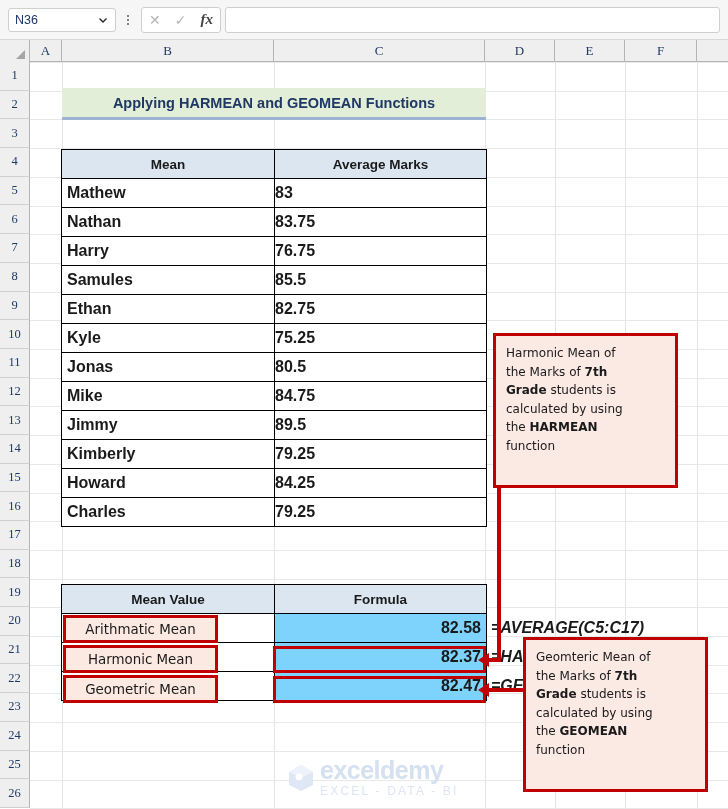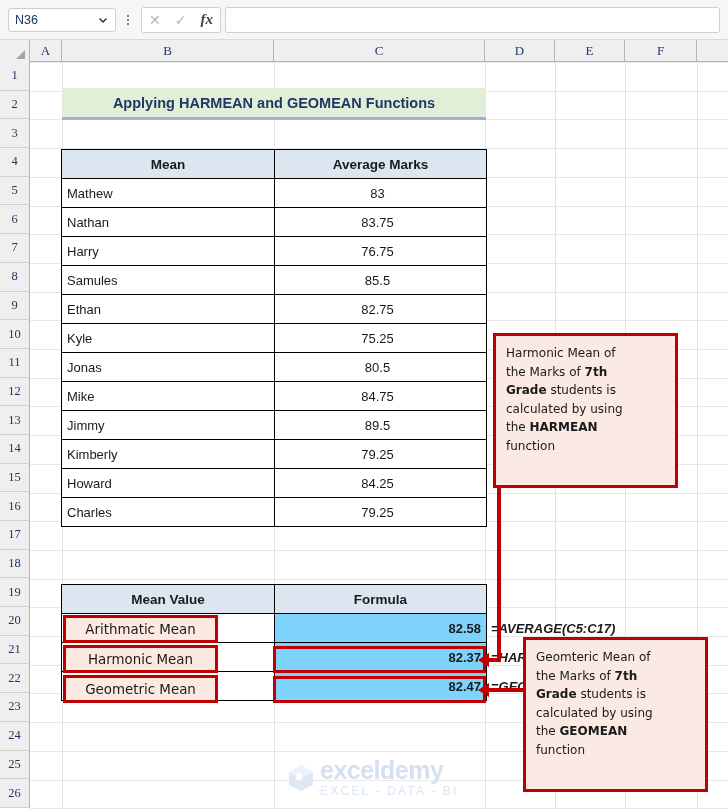--- a/index.html
+++ b/index.html
@@ -79,28 +79,29 @@
   
   .abs { position:absolute; }
   .title-banner {
     background:#e3eed8; color:#1f3864;
     font-size:14.5px; font-weight:bold;
     display:flex; align-items:center; justify-content:center;
     border-bottom:3px solid #9cb3d4;
   }
   .tbl { border-collapse:collapse; table-layout:fixed; }
   .tbl td, .tbl th {
-    border:1px solid #000; height:29px; font-size:13px; color:#1a1a1a;
+    border:1px solid #000; height:29px; font-size:16px; color:#1a1a1a;
     font-family:"Liberation Sans", sans-serif;
+    font-weight:bold;
   }
   .tbl th {
     background:#dce6f1; font-weight:bold; text-align:center; font-size:13.5px;
   }
   .cname { text-align:left; padding-left:5px; background:#fff; }
-  .cmark { text-align:center; padding-right:6px; background:#fff; }
+  .cmark { text-align:left; padding-right:6px; background:#fff; }
 
   
   .mval { text-align:right; padding-right:5px; font-weight:bold; background:#7dd3fc; font-size:12.8px;}
   .mformula {
     text-align:left; padding-left:4px; background:#fff;
     color:#c55a11; font-style:italic; font-weight:bold; font-size:12.6px;
   }
   .mlabelcell { background:#fff; }
 
   

